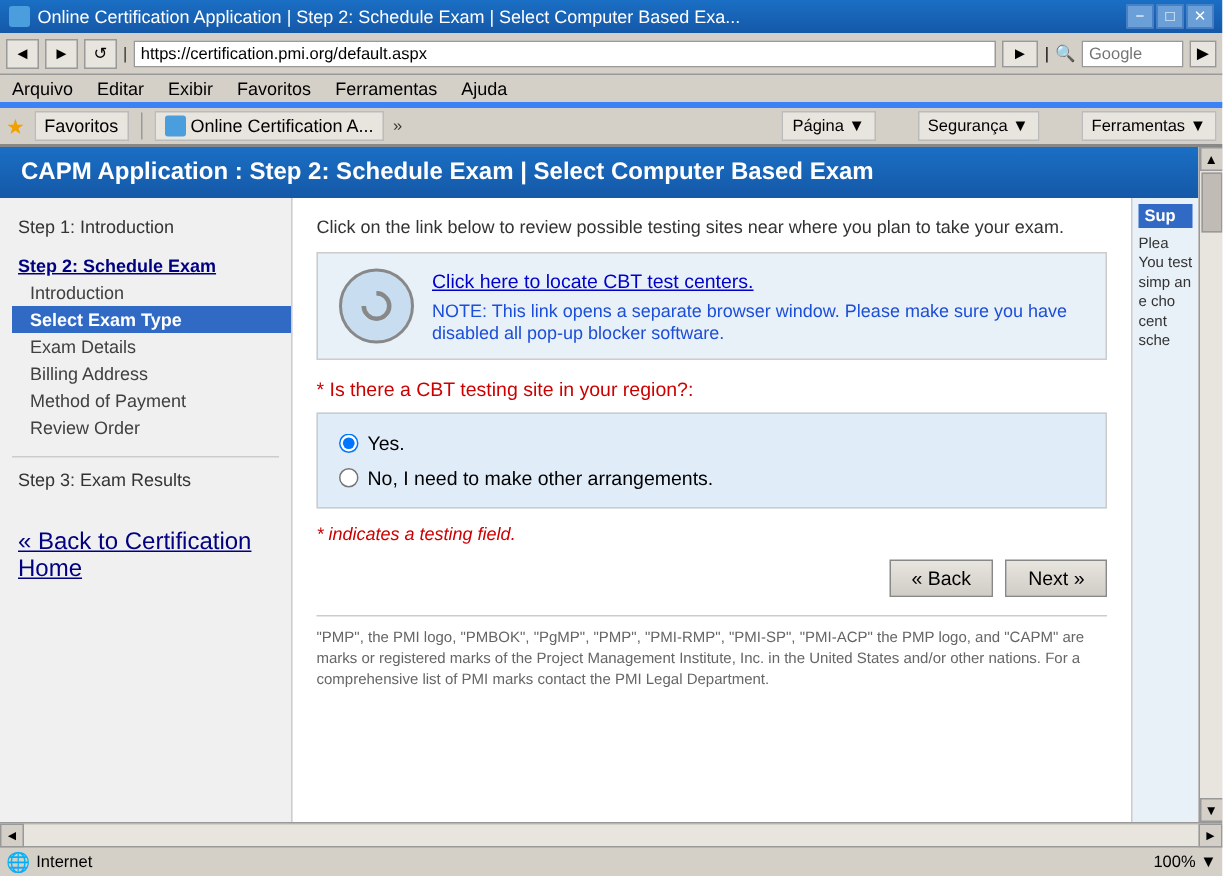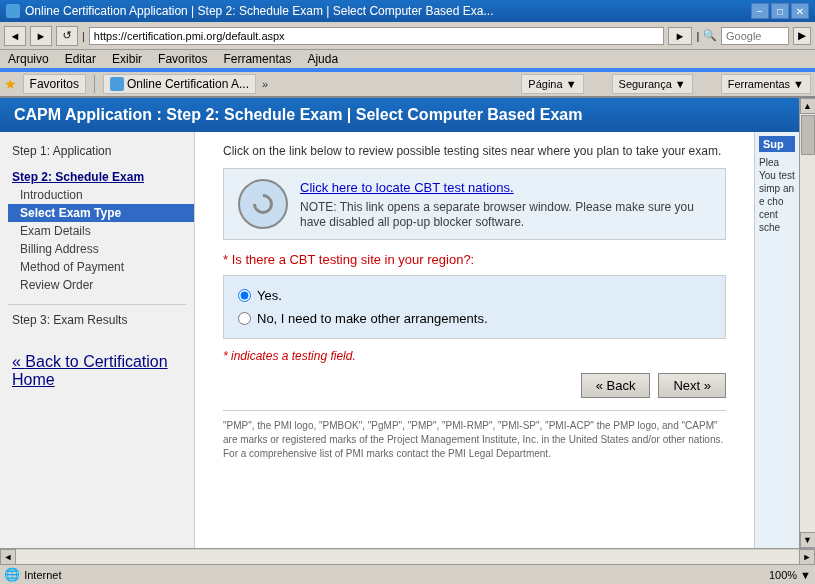--- a/index.html
+++ b/index.html
@@ -160,21 +160,21 @@
       font-size: 16px;
       padding: 6px 12px;
       cursor: pointer;
       text-decoration: underline;
     }
     .sidebar-back-link::before { content: '« '; }
 
     
     .right-panel {
       flex: 1;
-      padding: 12px 28px;
+      padding: 12px 16px;
       overflow: hidden;
       position: relative;
     }
 
     
     .sup-sidebar {
       width: 45px;
       min-width: 45px;
       background: #e8f0f8;
       border-left: 1px solid #ccc;
@@ -225,21 +225,21 @@
     }
     .cbt-link {
       color: #0000cc;
       font-size: 13px;
       text-decoration: underline;
       cursor: pointer;
       display: block;
       margin-bottom: 4px;
     }
     .cbt-note {
-      color: #404040;
+      color: #1d4ed8;
       font-size: 12px;
     }
 
     .question-label {
       font-size: 13px;
       color: #333;
       margin-bottom: 8px;
     }
     .question-label span { color: #cc0000; }
 
@@ -372,21 +372,21 @@
 
   <div class="page-wrapper">
 
     <div class="page-header">
       <span>CAPM Application : Step 2: Schedule Exam | Select Computer Based Exam</span>
     </div>
 
     <div class="content-area">
 
       <div class="sidebar">
-        <div class="sidebar-section-title">Step 1: Application</div>
+        <div class="sidebar-section-title">Step 1: Introduction</div>
         <div style="height:4px;"></div>
         <div class="sidebar-step-title">Step 2: Schedule Exam</div>
         <div class="sidebar-item">Introduction</div>
         <div class="sidebar-item active">Select Exam Type</div>
         <div class="sidebar-item">Exam Details</div>
         <div class="sidebar-item">Billing Address</div>
         <div class="sidebar-item">Method of Payment</div>
         <div class="sidebar-item">Review Order</div>
         <div style="height:6px;"></div>
         <div class="sidebar-divider"></div>
@@ -397,21 +397,21 @@
 
       <div class="right-panel">
 
         <p class="intro-text">Click on the link below to review possible testing sites near where you plan to take your exam.</p>
 
         <div class="cbt-box">
           <div class="cbt-icon">
             <div class="cbt-icon-inner"></div>
           </div>
           <div>
-            <a class="cbt-link">Click here to locate CBT test nations.</a>
+            <a class="cbt-link">Click here to locate CBT test centers.</a>
             <span class="cbt-note">NOTE: This link opens a separate browser window. Please make sure you have disabled all pop-up blocker software.</span>
           </div>
         </div>
 
         <p class="question-label">
           <span style="color:#cc0000;">* </span><span>Is there a CBT testing site in your region?:</span>
         </p>
 
         <div class="radio-section">
           <div class="radio-option">

